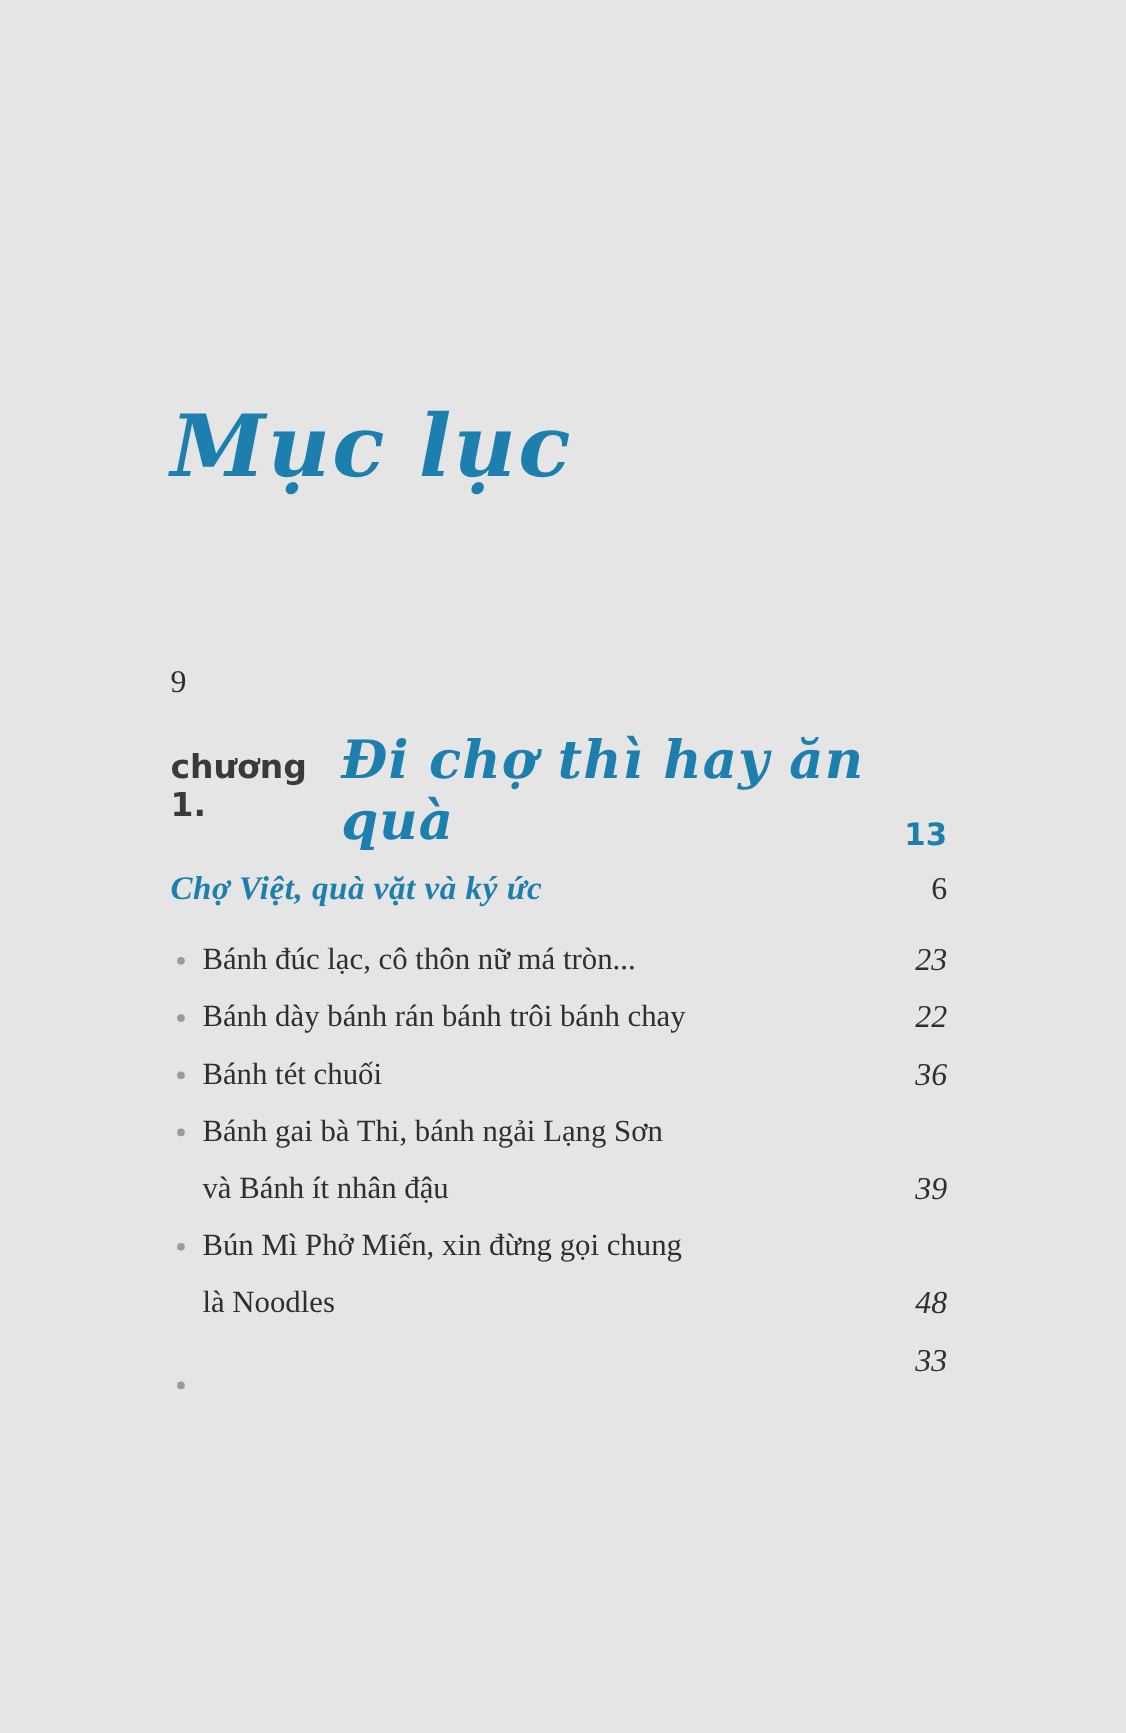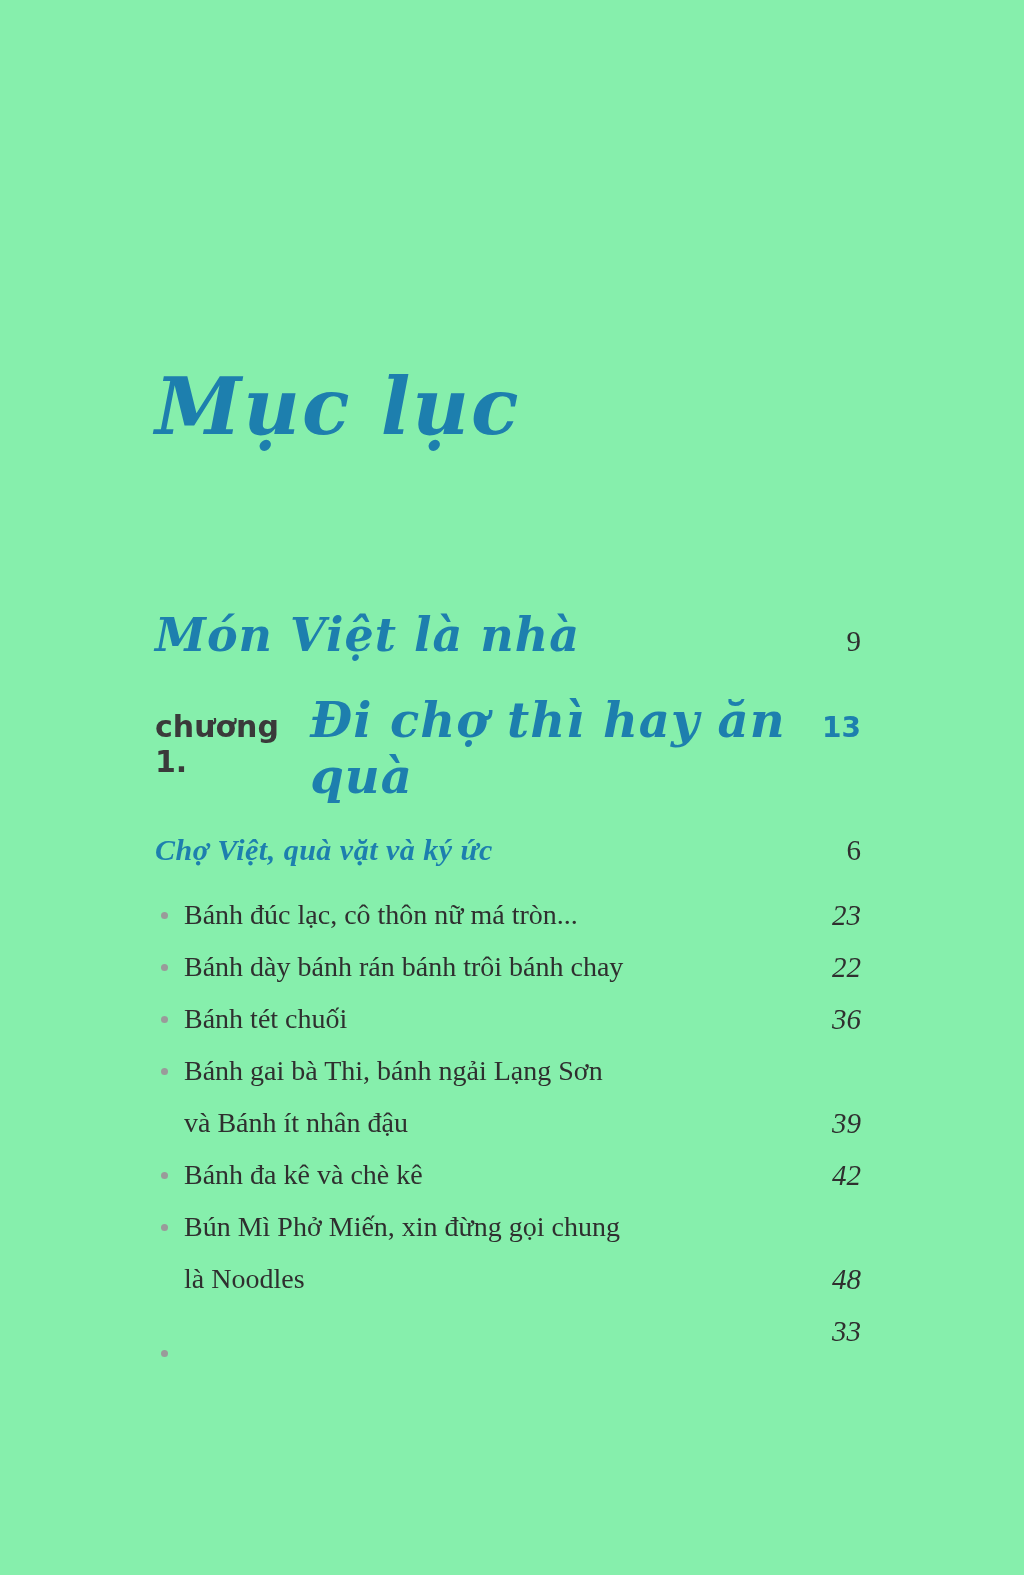--- a/index.html
+++ b/index.html
@@ -1,20 +1,20 @@
 <!DOCTYPE html>
 <html><head>
 <meta charset="utf-8">
 <style>
   * { margin: 0; padding: 0; box-sizing: border-box; }
   html, body { background: #ffffff; }
   .page {
     width: 1024px;
     height: 1575px;
-    background: #86efac;
+    background: #e5e5e5;
     position: relative;
     overflow: hidden;
     font-family: "Liberation Serif", serif;
   }
   .content {
     position: absolute;
     left: 155px;
     right: 163px;
     top: 0;
   }
@@ -42,40 +42,40 @@
     line-height: 1.35;
     letter-spacing: 1px;
   }
   .page-num {
     font-family: "Liberation Serif", serif;
     font-size: 29px;
     color: #2f2f2f;
     font-style: normal;
     font-weight: 400;
   }
-  .chapter-row { margin-top: 26px; }
+  .chapter-row { margin-top: 26px; align-items: flex-end; }
   .chapter-left { display: inline-flex; align-items: baseline; }
   .chapter-prefix {
     font-family: "DejaVu Sans", sans-serif;
     font-weight: 700;
     font-size: 30px;
     color: #3a3a3a;
   }
   .chapter-title {
     font-size: 48px;
     margin-left: 12px;
     letter-spacing: 1px;
   }
   .chapter-page {
     font-family: "DejaVu Sans", sans-serif;
     font-weight: 700;
     font-size: 28px;
     color: #1d7fae;
   }
-  .section-row { margin-top: 29px; }
+  .section-row { margin-top: 16px; }
   .section-label {
     font-family: "Liberation Serif", serif;
     font-weight: 700;
     font-style: italic;
     font-size: 30px;
     color: #1d7fae;
     letter-spacing: 0.5px;
   }
   .toc-list {
     list-style: none;
@@ -116,21 +116,20 @@
 </style>
 </head>
 <body>
 
 <div class="page">
   <div class="content">
 
     <h1 class="toc-title script">Mục lục</h1>
 
     <div class="row part-row">
-      <span class="part-label script">Món Việt là nhà</span>
       <span class="page-num">9</span>
     </div>
 
     <div class="row chapter-row">
       <span class="chapter-left">
         <span class="chapter-prefix">chương 1.</span>
         <span class="chapter-title script">Đi chợ thì hay ăn quà</span>
       </span>
       <span class="chapter-page">13</span>
     </div>
@@ -166,27 +165,20 @@
         <span class="item-left">
           <span class="bullet"></span>
           <span class="item-label">Bánh gai bà Thi, bánh ngải Lạng Sơn
 và Bánh ít nhân đậu</span>
         </span>
         <span class="item-page">39</span>
       </li>
       <li class="toc-item">
         <span class="item-left">
           <span class="bullet"></span>
-          <span class="item-label">Bánh đa kê và chè kê</span>
-        </span>
-        <span class="item-page">42</span>
-      </li>
-      <li class="toc-item">
-        <span class="item-left">
-          <span class="bullet"></span>
           <span class="item-label">Bún Mì Phở Miến, xin đừng gọi chung
 là Noodles</span>
         </span>
         <span class="item-page">48</span>
       </li>
       <li class="toc-item">
         <span class="item-left">
           <span class="bullet"></span>
         </span>
         <span class="item-page">33</span>

